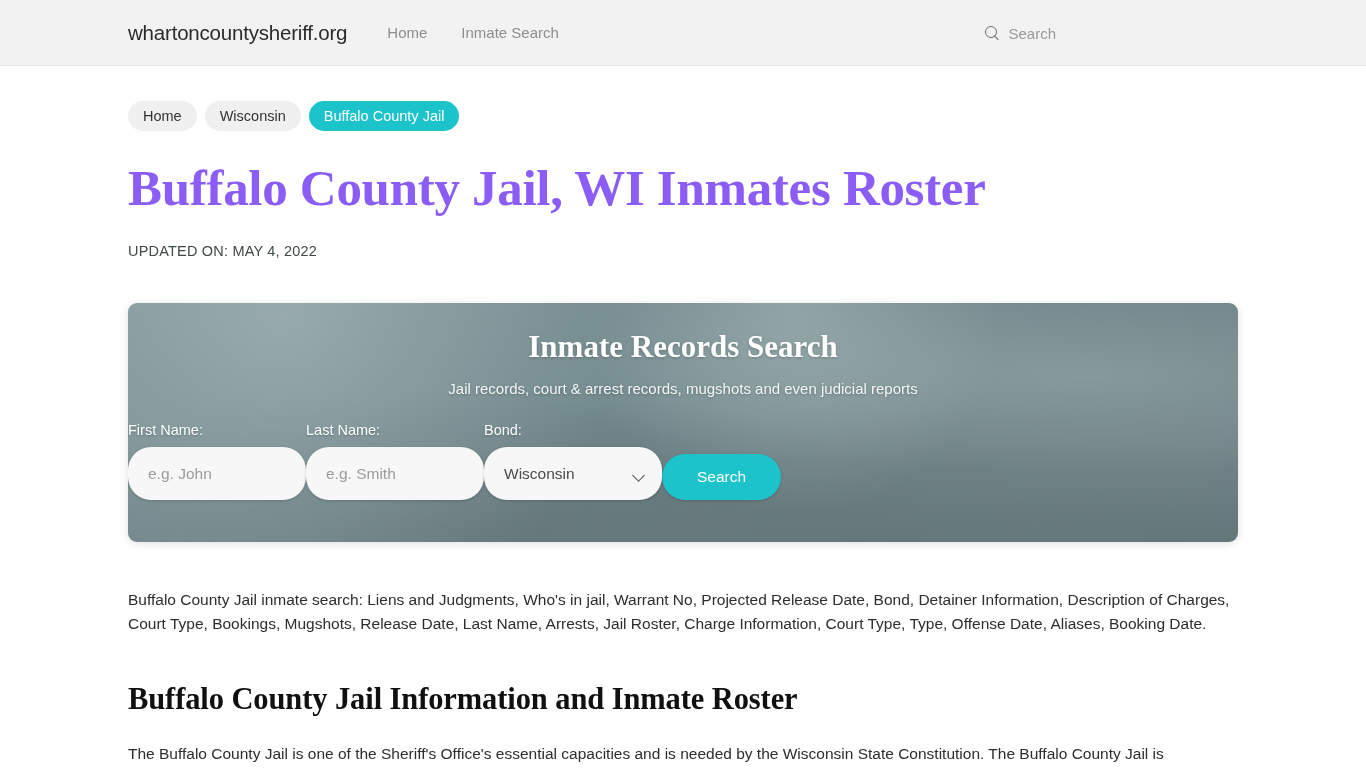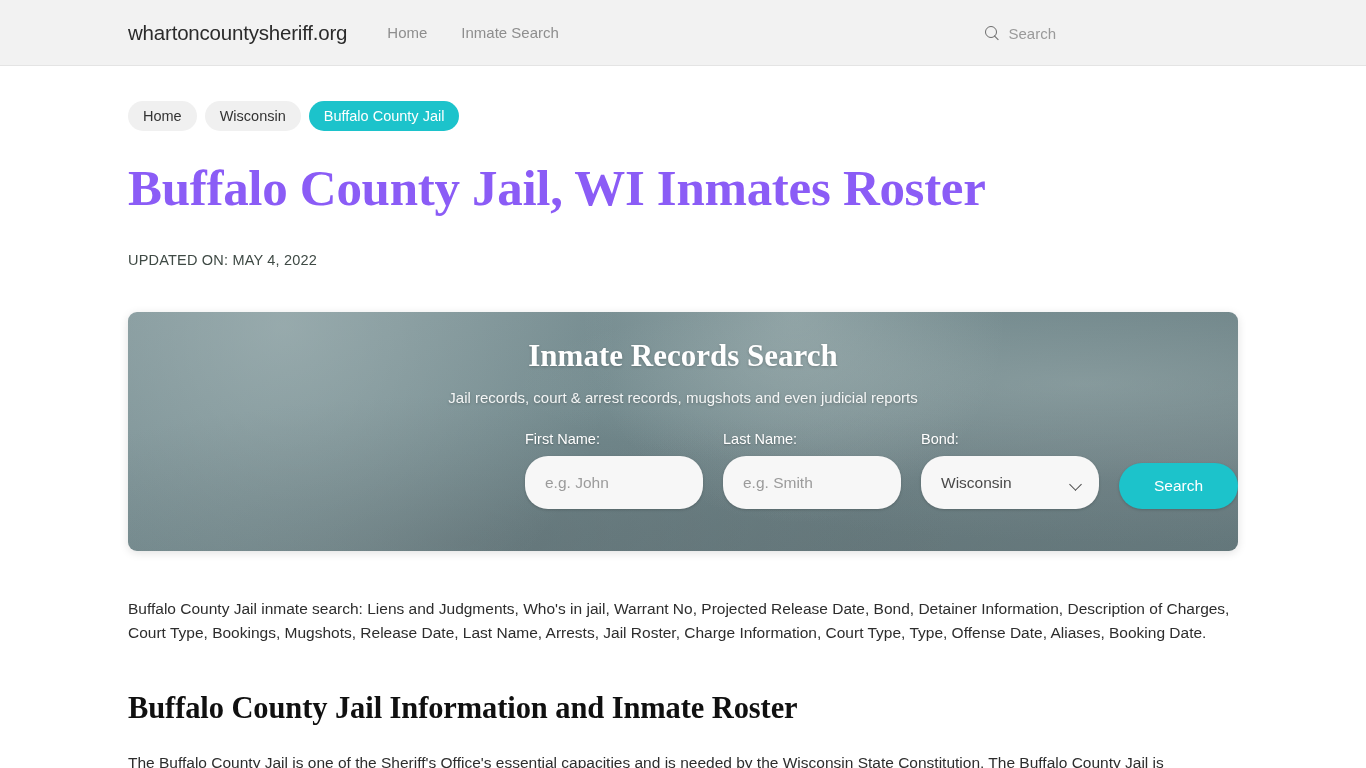--- a/index.html
+++ b/index.html
@@ -131,21 +131,21 @@
     font-size: 51px;
     line-height: 1.12;
     font-weight: 700;
     color: #8b5cf6;
     margin: 29px 0 0 0;
     letter-spacing: -0.3px;
   }
   .updated {
     font-size: 14.5px;
     color: #3f4a45;
-    margin-top: 35px;
+    margin-top: 26px;
     letter-spacing: 0.2px;
   }
 
   
   .hero {
     margin-top: 44px;
     height: 239px;
     border-radius: 9px;
     position: relative;
     overflow: hidden;
@@ -173,22 +173,21 @@
   .hero-sub {
     font-size: 15px;
     color: #f4f6f6;
     text-align: center;
     margin-top: 15px;
     text-shadow: 0 1px 3px rgba(0,0,0,0.25);
   }
   .hero-form {
     display: flex;
     align-items: flex-end;
-    justify-content: flex-end;
-    gap: 20px;
+    justify-content: flex-start;
     margin-top: 25px;
   }
   .field {
     display: flex;
     flex-direction: column;
   }
   .field-label {
     font-size: 14.5px;
     color: #ffffff;
     margin-bottom: 9px;

